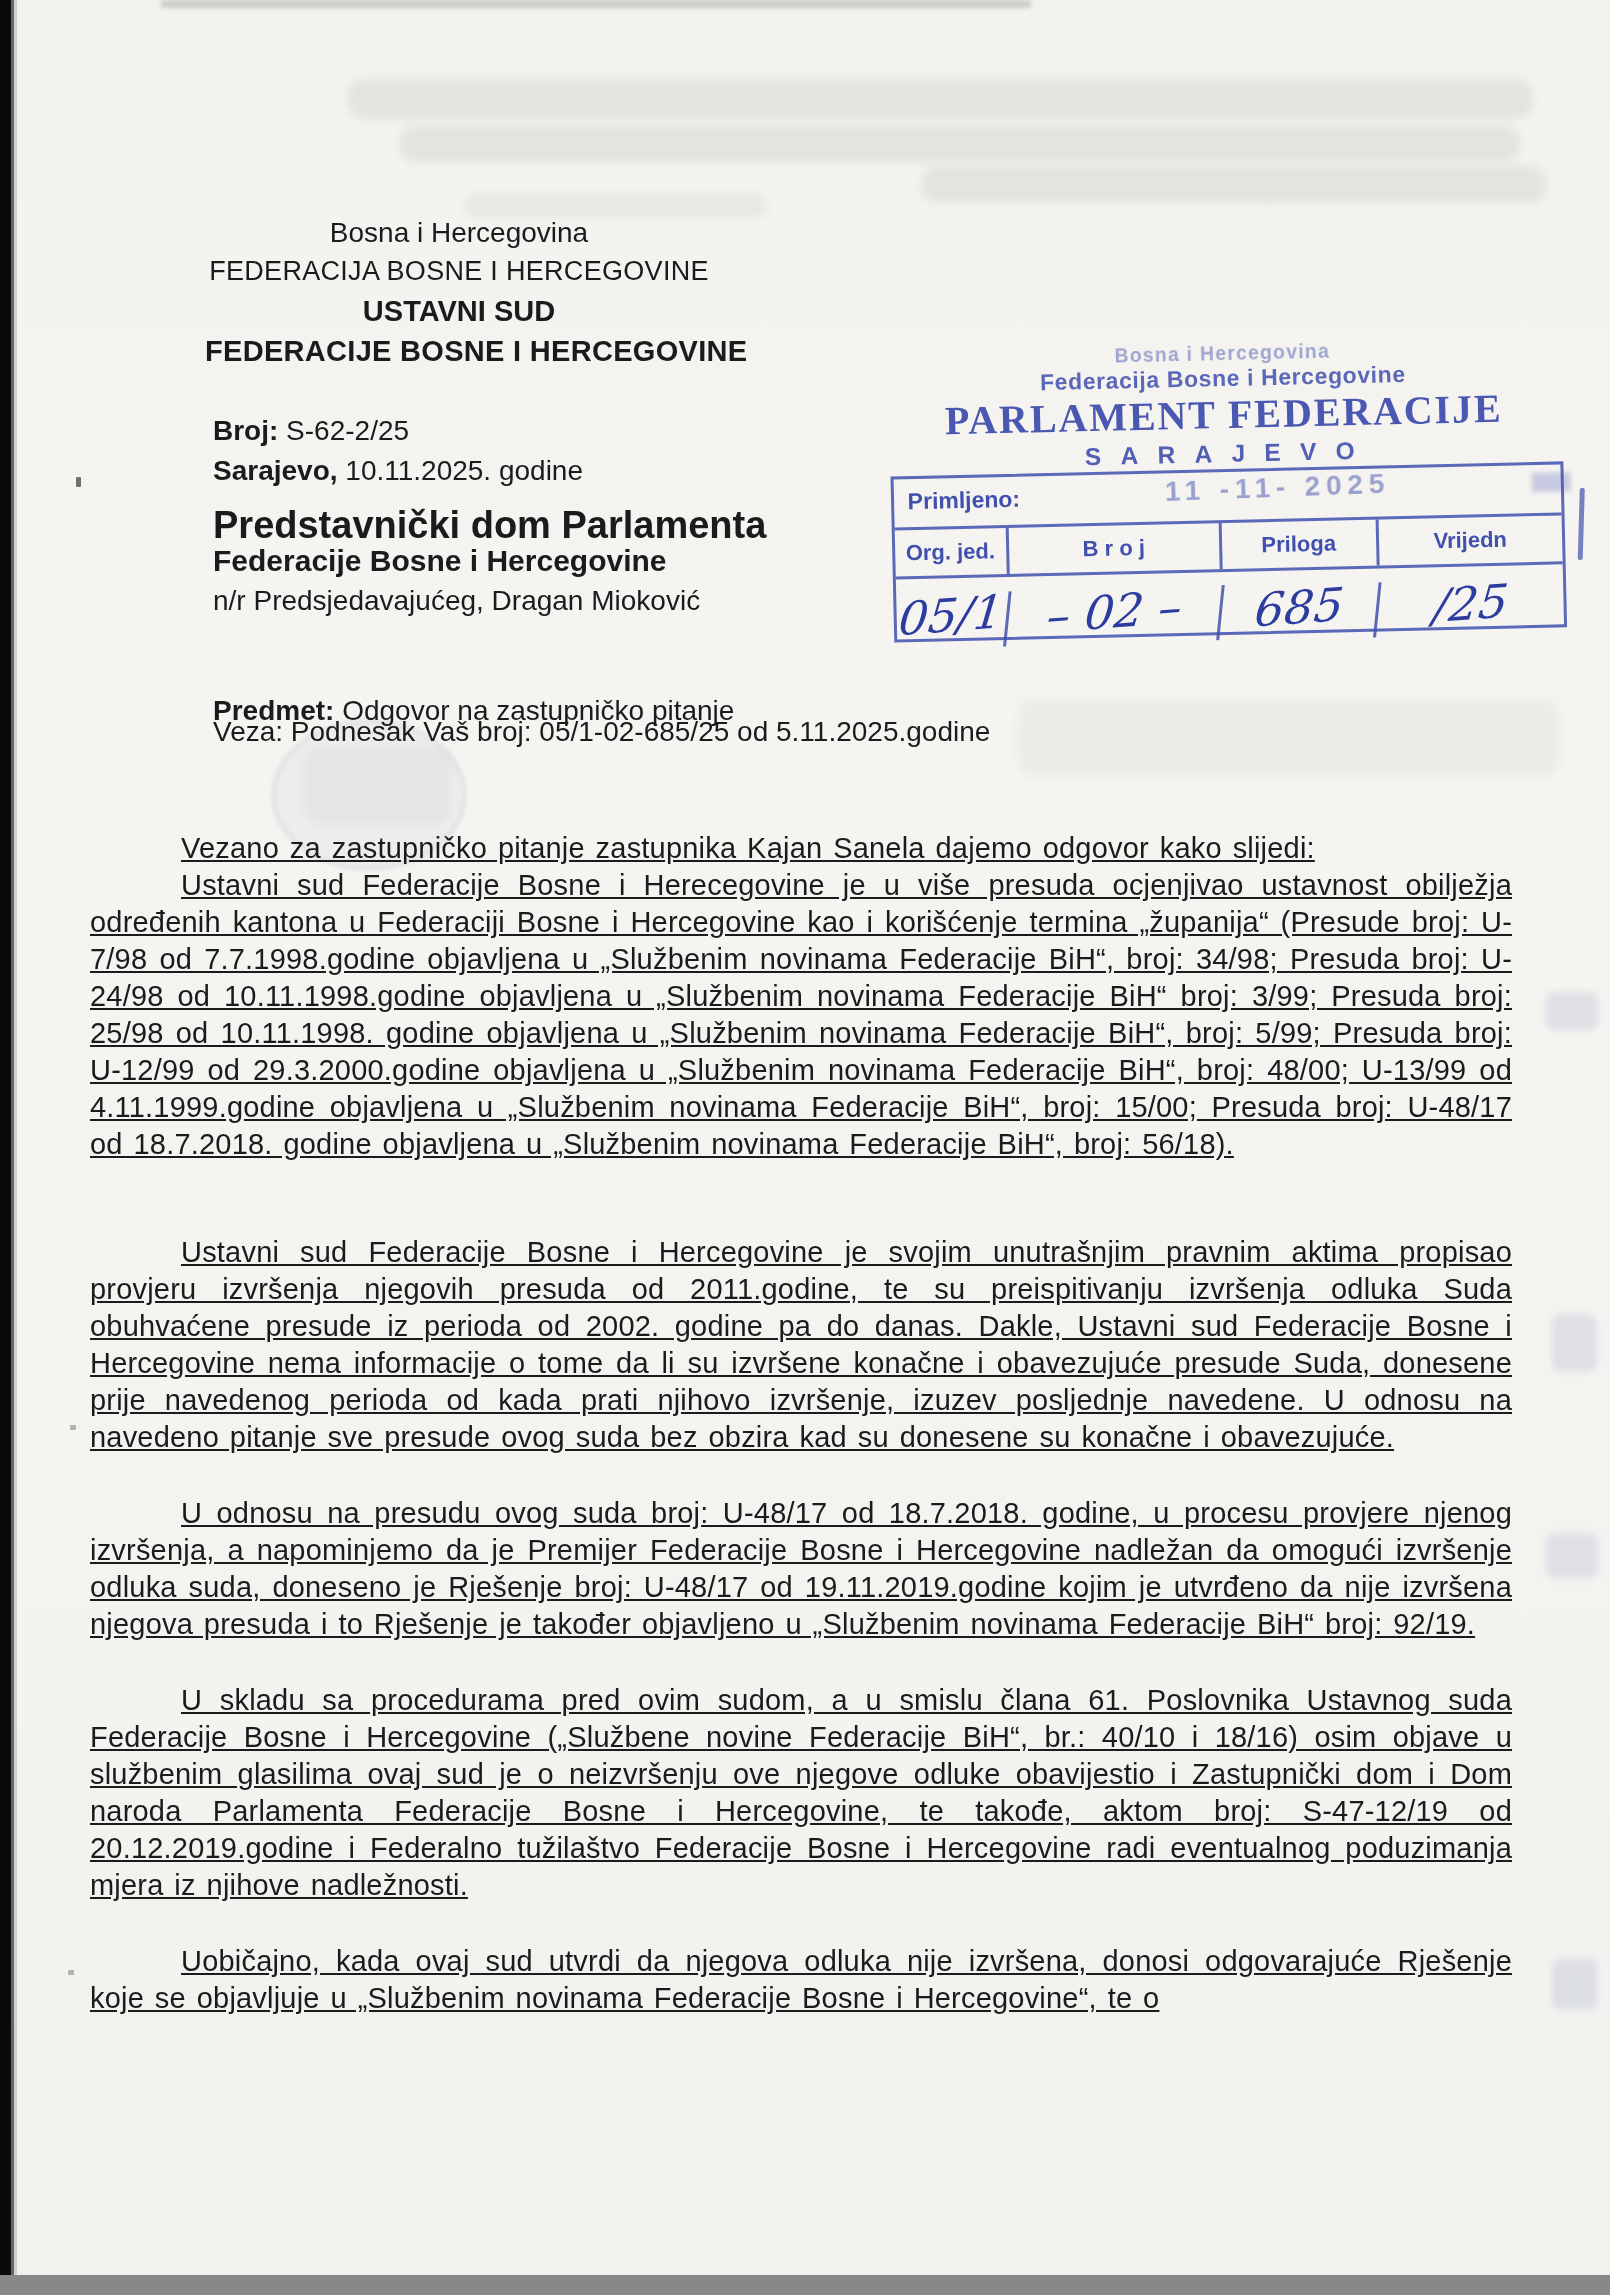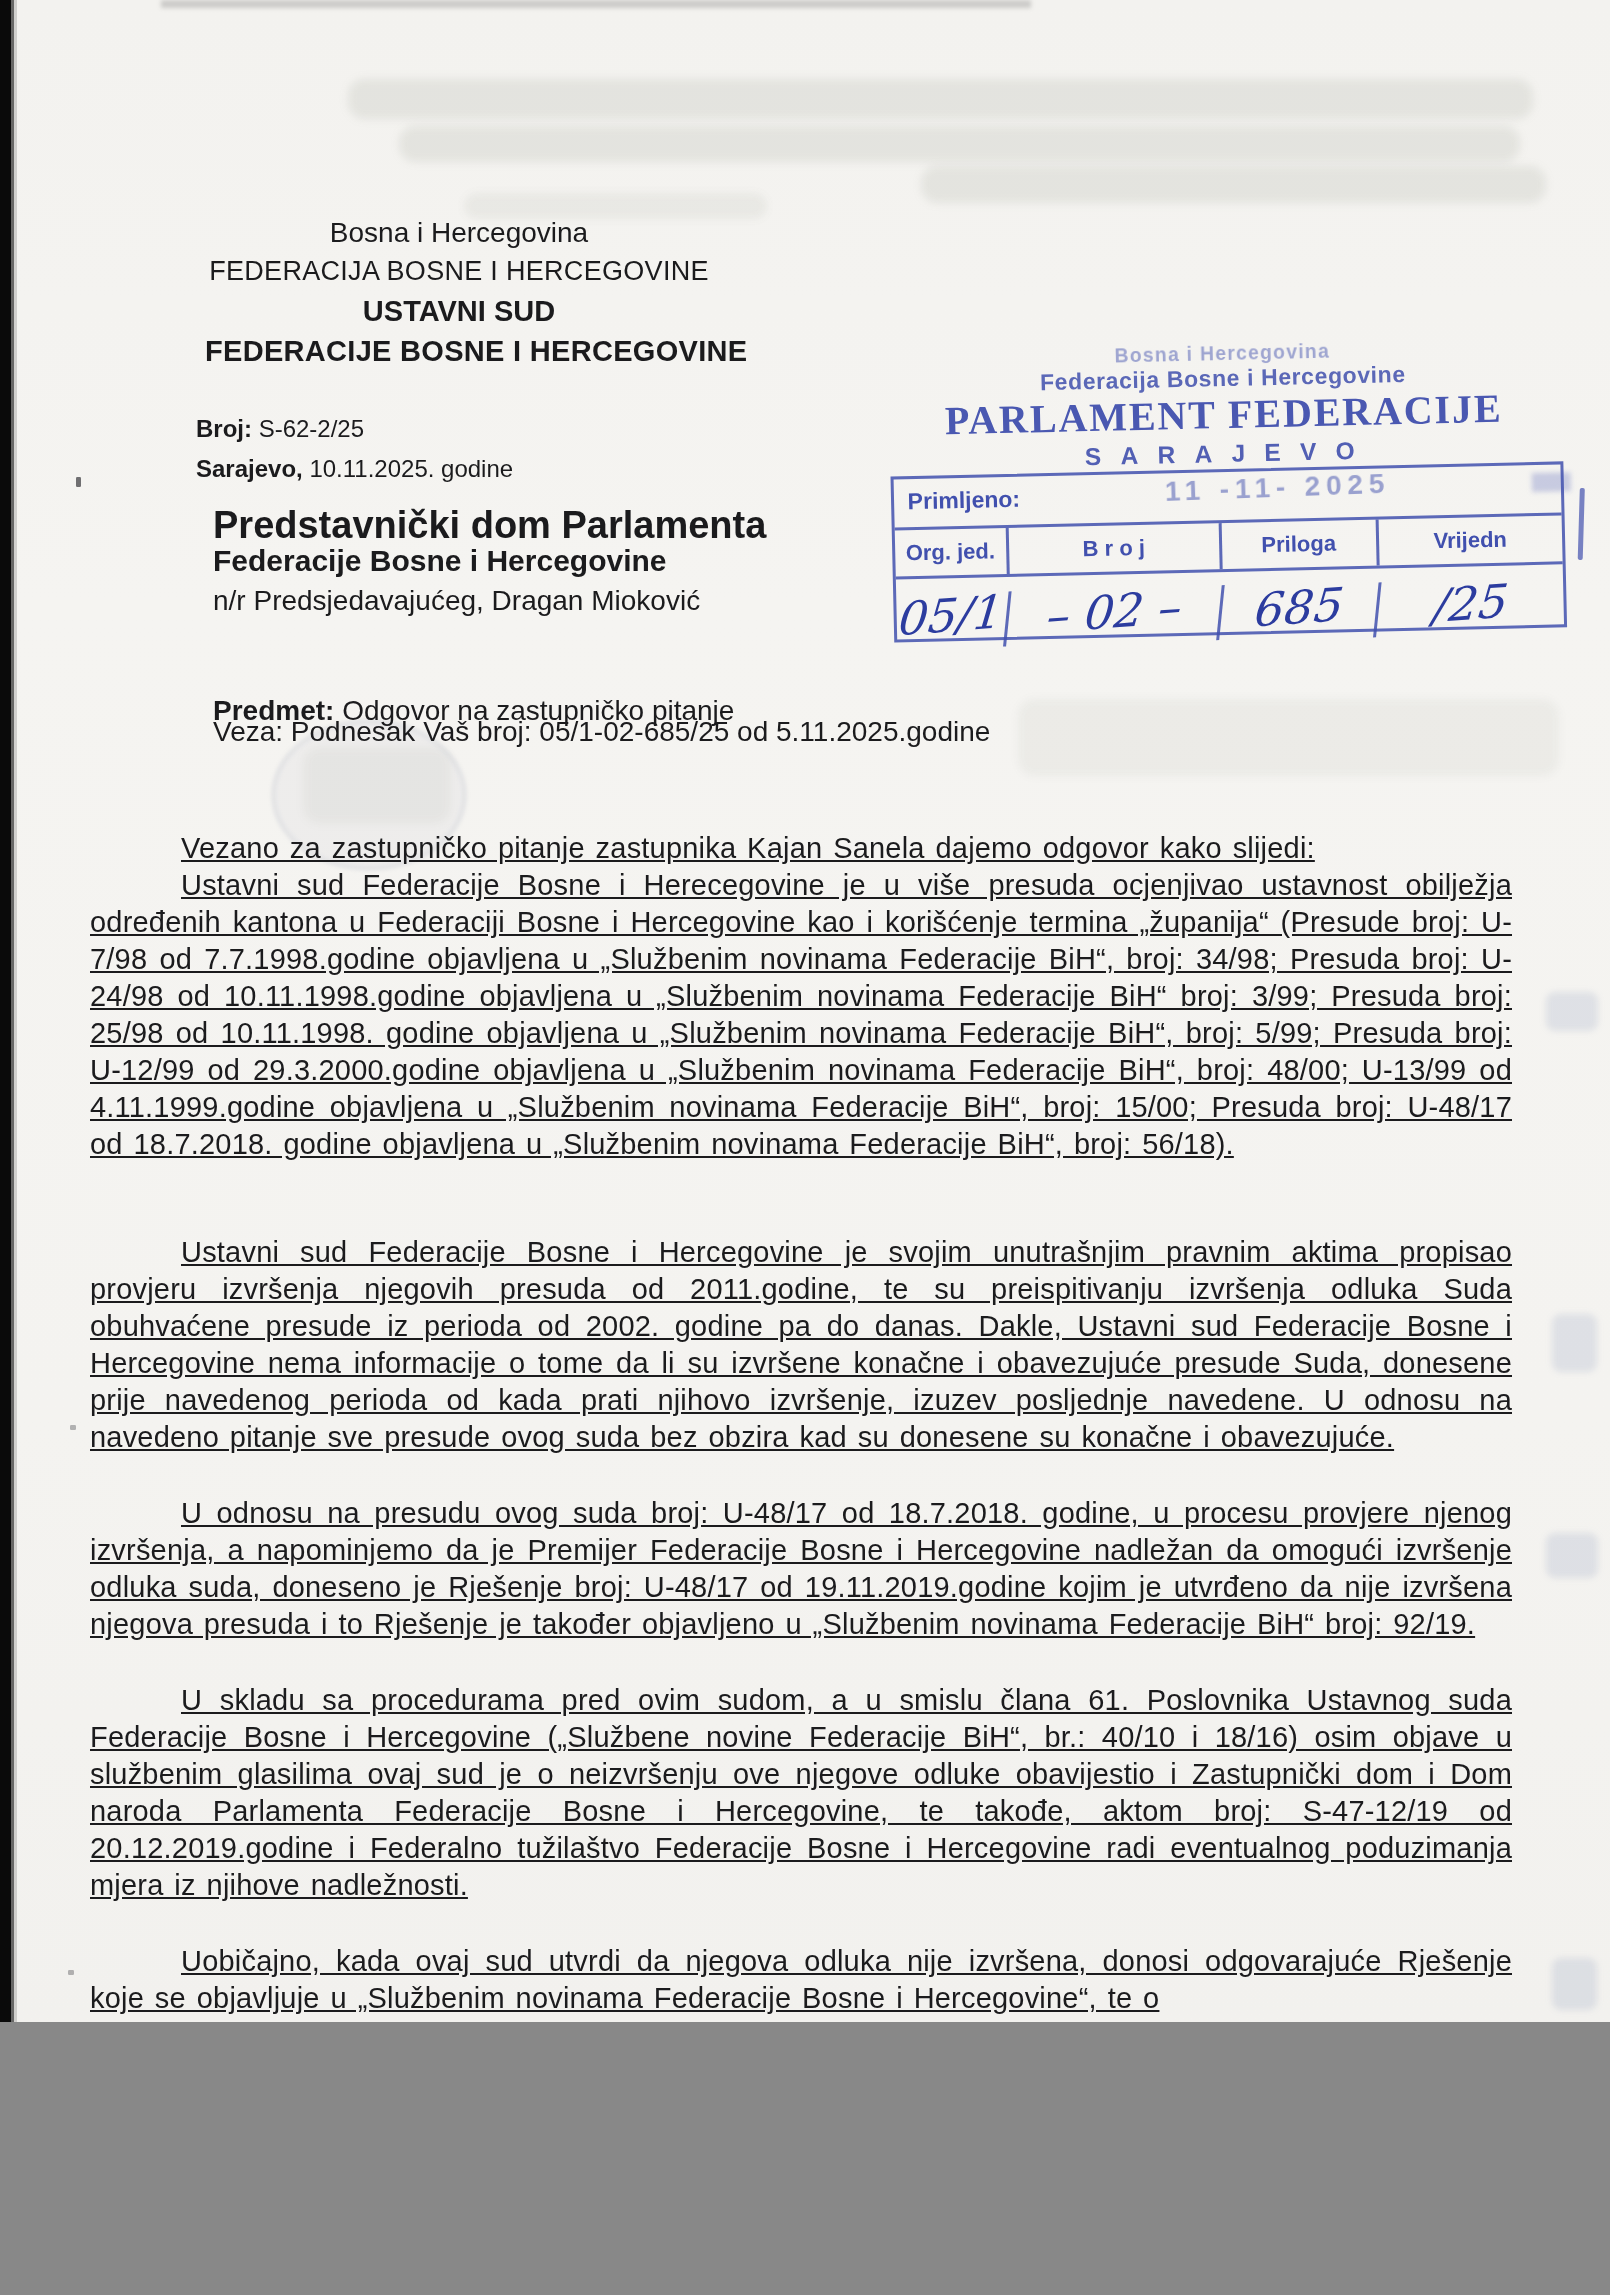--- a/index.html
+++ b/index.html
@@ -1,18 +1,18 @@
 <!DOCTYPE html>
 <html style="font-size:10.3px"><head>
 <meta charset="utf-8">
 <style>
   html,body{margin:0;padding:0;background:#888;}
   #page{
     position:relative;
-    width:1610px;height:2022px;
+    width:1610px;height:2275px;
     background:linear-gradient(180deg,#f3f2ef 0%,#f5f4f1 30%,#f4f3f0 70%,#f2f1ee 100%);
     font-family:"Liberation Sans","DejaVu Sans",sans-serif;
     color:#1b1b1d;
     overflow:hidden;
   }
   
   .edge-left{
     position:absolute;left:0;top:0;width:19.3px;height:100%;
     background:linear-gradient(90deg,#0a0a0a 0 11px,rgba(10,10,10,.6) 11px 14px,rgba(10,10,10,.15) 14px 16.7px,transparent 16.7px);
   }
@@ -34,21 +34,21 @@
     filter:blur(1.9px);background:rgba(108,122,152,.05);
   }
   .speck{position:absolute;background:rgba(40,40,45,.65);border-radius:1.3px;}
   
   .letterhead{position:absolute;left:205px;top:213px;width:508px;text-align:center;white-space:nowrap;}
   .lh1{font-size:28px;line-height:39px;}
   .lh2{font-size:27px;line-height:39px;letter-spacing:0.3px;}
   .lh3{font-size:29px;line-height:40px;font-weight:bold;}
   .lh4{font-size:29px;line-height:40px;font-weight:bold;letter-spacing:0.3px;}
   
-  .refline{position:absolute;left:196px;font-size:24px;white-space:nowrap;}
+  .refline{position:absolute;left:213px;font-size:28px;white-space:nowrap;}
   .b{font-weight:bold;}
   .addr1{position:absolute;left:213px;top:504px;font-size:38px;font-weight:bold;white-space:nowrap;}
   .addr2{position:absolute;left:213px;top:544px;font-size:30px;font-weight:bold;white-space:nowrap;}
   .addr3{position:absolute;left:213px;top:585px;font-size:28px;white-space:nowrap;}
   .subj1{position:absolute;left:213px;top:678px;font-size:28px;white-space:nowrap;margin-top:17px;}
   .subj2{position:absolute;left:213px;top:716px;font-size:28px;white-space:nowrap;}
   
   .stamp{
     position:absolute;left:888px;top:343px;width:675px;height:303px;
     color:#4150ae;transform:rotate(-1.3deg);

